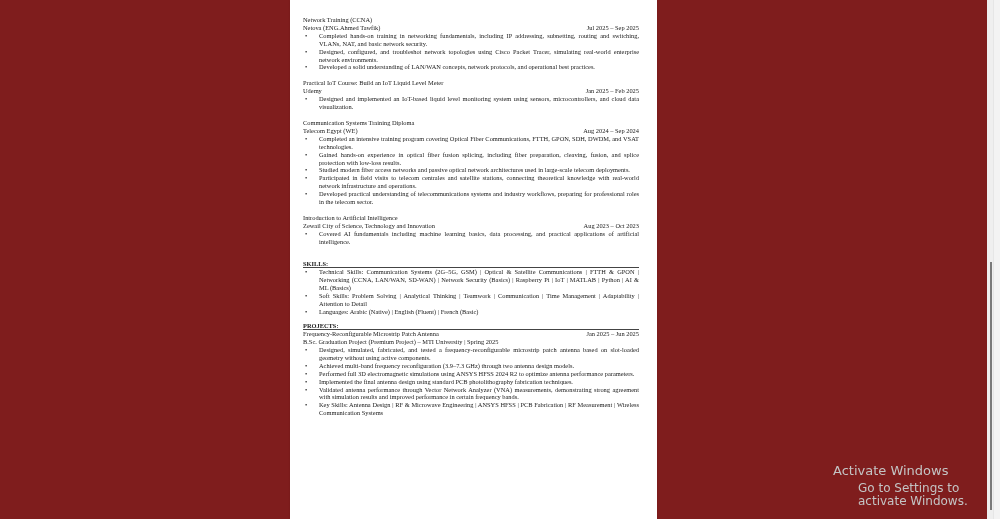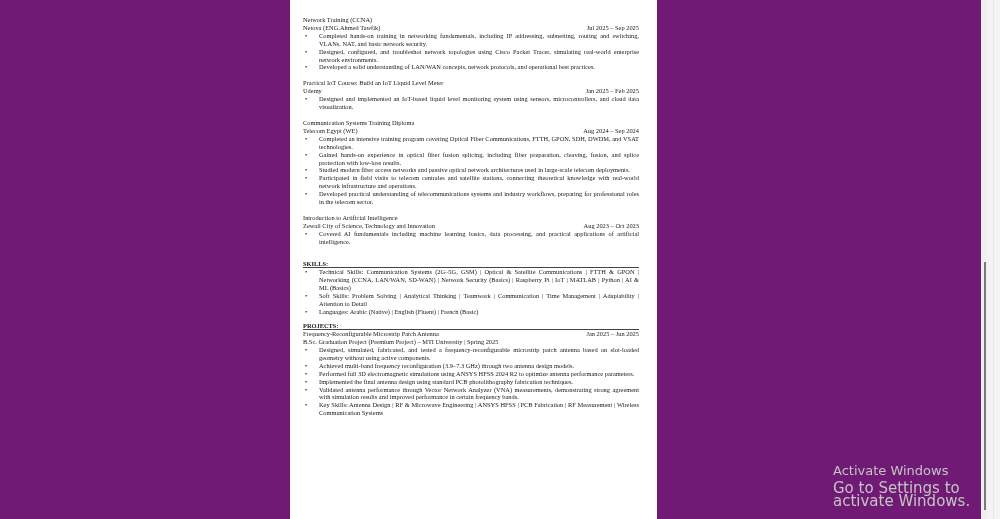--- a/index.html
+++ b/index.html
@@ -5,21 +5,22 @@
   html, body {
     margin: 0; padding: 0;
     width: 1000px; height: 519px;
     overflow: hidden;
     background: #f3f3f3;
     font-family: "Liberation Serif", serif;
   }
   .viewer {
     position: relative;
     width: 987px; height: 519px;
-    background: #701a75;
+    background: #7f1d1d;
+    padding-left: 6px;
   }
   .page {
     position: absolute;
     left: 290px; top: 0;
     width: 367px; height: 519px;
     background: #ffffff;
     box-shadow: 0 0 2px rgba(0,0,0,0.12);
   }
   .page-inner {
     position: absolute;
@@ -63,21 +64,21 @@
   .sub-line { display: block; }
 
   
   .activate {
     position: absolute;
     left: 833px; top: 462px;
     color: #c4c4c4;
     font-family: "DejaVu Sans", sans-serif;
   }
   .activate .t1 { font-size: 13px; line-height: 17px; }
-  .activate .t2 { font-size: 15px; line-height: 13px; margin-top: 3px; }
+  .activate .t2 { font-size: 12px; line-height: 13px; margin-top: 3px; margin-left: 25px; }
 
   
   .scroll-track {
     position: absolute;
     right: 0; top: 0;
     width: 6px; height: 519px;
     background: #efefef;
   }
   .scroll-thumb {
     position: absolute;

